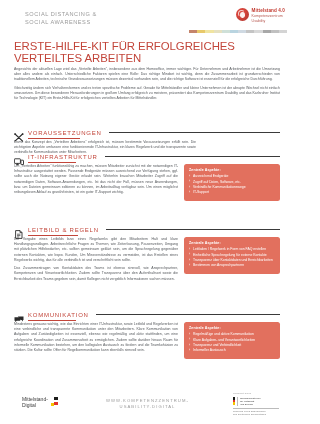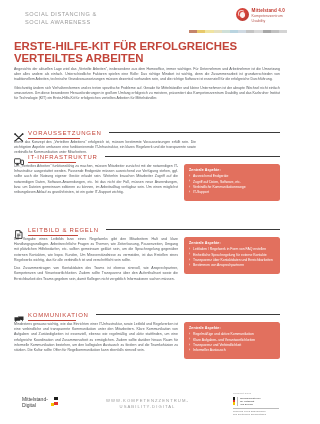--- a/index.html
+++ b/index.html
@@ -38,21 +38,21 @@
   .logo-l1 { font-size:4.6px; font-weight:700; color:#c2392f; letter-spacing:.1px; }
   .logo-l2 { font-size:3.5px; color:#b5544c; letter-spacing:.05px; margin-top:1.2px; }
   .logo-l3 { font-size:3.5px; color:#b5544c; letter-spacing:.05px; margin-top:0.6px; }
 
   .swatchbar { position:absolute; right:8px; top:30px; display:flex; width:98px; height:2.6px; }
   .swatchbar i { flex:1 1 auto; display:block; height:100%; }
 
   
   .title {
     position:absolute; left:14px; top:40px; width:240px;
-    font-size:11.4px; line-height:12.2px; font-weight:700;
+    font-size:11.4px; line-height:12.2px; font-weight:400;
     color:#c2453a; letter-spacing:-0.05px;
   }
 
   
   .intro {
     position:absolute; left:14px; top:67px; width:266px;
     font-size:3.5px; line-height:5.2px; color:#55585c; text-align:justify;
   }
   .intro p { margin-bottom:3.2px; }
 

